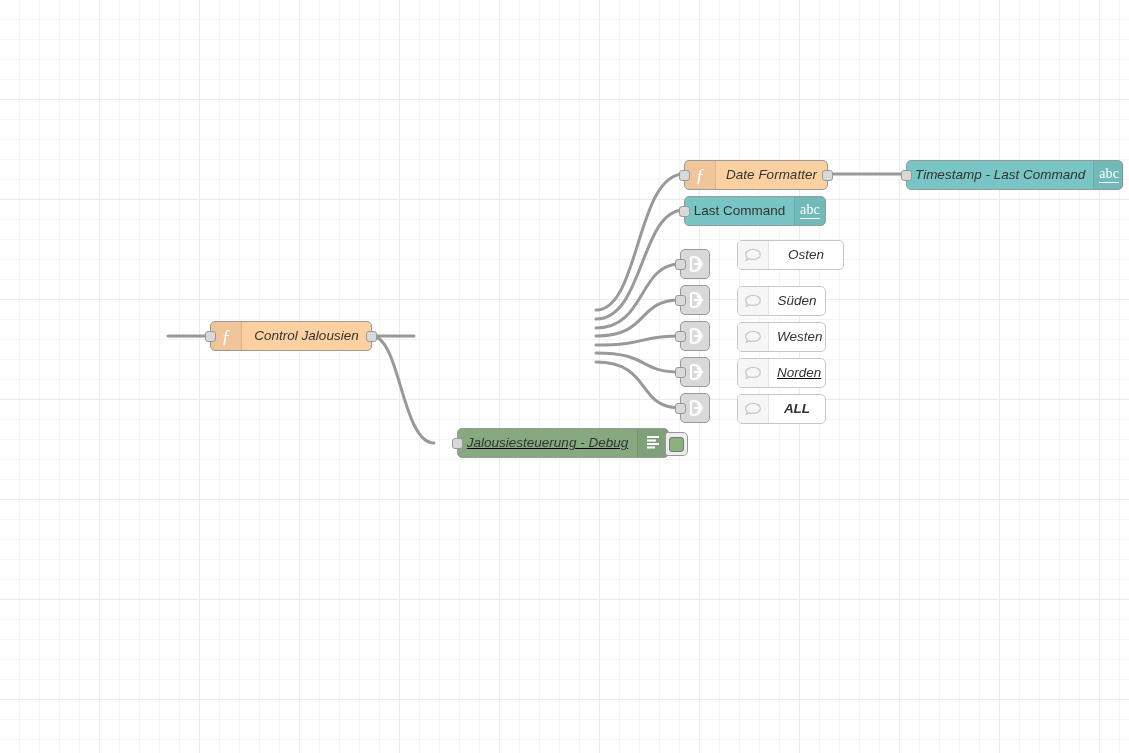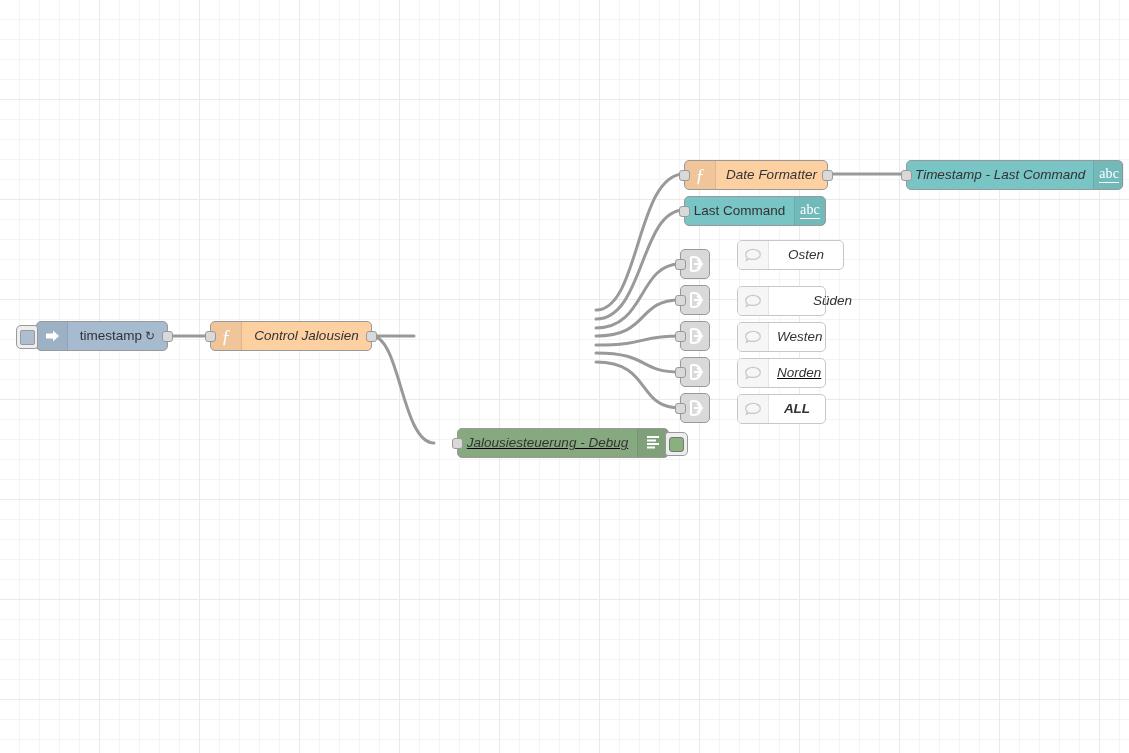--- a/index.html
+++ b/index.html
@@ -166,35 +166,20 @@
       <path d="M596,345 C648,345 638,336 680,336"></path>
       <path d="M596,353 C650,353 638,372 680,372"></path>
       <path d="M596,362 C652,362 636,408 680,408"></path>
 
       <path d="M828,174 C866,174 872,174 906,174"></path>
 
       <path d="M372,336 C400,336 402,443 434,443"></path>
     </g>
   </svg>
 
-  <div class="node" id="node-inject">
-    <div class="inject-btn">
-      <i></i>
-    </div>
-    <div class="icon-box icon-left">
-      <svg width="17" height="17" viewBox="0 0 17 17" aria-hidden="true">
-        <path d="M2 5.5 h7 v-3 l6 5.5 -6 5.5 v-3 h-7 z" fill="#ffffff"></path>
-      </svg>
-    </div>
-    <div class="node-label" style="display:flex;align-items:center;justify-content:center;">
-      <span>timestamp</span>
-      <span class="repeat-glyph">↻</span>
-    </div>
-    <div class="port port-out" style="top:9px;"></div>
-  </div>
 
   <div class="node fn" style="left:210px; top:321px; width:162px;">
     <div class="icon-box icon-left">
       <span class="fglyph">ƒ</span>
     </div>
     <div class="node-label italic">Control Jalousien</div>
     <div class="port port-in" style="top:9px;"></div>
     <div class="port port-out" style="top:9px;"></div>
   </div>
 
@@ -281,21 +266,21 @@
 
   <div class="node comment" style="left:737px; top:240px; width:107px;">
     <div class="icon-box icon-left">
       <svg width="18" height="14" viewBox="0 0 18 14" aria-hidden="true">
         <path d="M9 1.4 C13.2 1.4 16.3 3.6 16.3 6.4 C16.3 9.2 13.2 11.4 9 11.4 C7.6 11.4 6.4 11.2 5.3 10.8 L2.4 12.3 L3.3 9.7 C2.1 8.8 1.7 7.7 1.7 6.4 C1.7 3.6 4.8 1.4 9 1.4 Z" fill="none" stroke="#c9c9c9" stroke-width="1.3"></path>
       </svg>
     </div>
     <div class="node-label italic">Osten</div>
   </div>
 
-  <div class="node comment" style="left:737px; top:286px; width:89px;gap:36px;">
+  <div class="node comment" style="left:737px; top:286px; width:89px;">
     <div class="icon-box icon-left">
       <svg width="18" height="14" viewBox="0 0 18 14" aria-hidden="true">
         <path d="M9 1.4 C13.2 1.4 16.3 3.6 16.3 6.4 C16.3 9.2 13.2 11.4 9 11.4 C7.6 11.4 6.4 11.2 5.3 10.8 L2.4 12.3 L3.3 9.7 C2.1 8.8 1.7 7.7 1.7 6.4 C1.7 3.6 4.8 1.4 9 1.4 Z" fill="none" stroke="#c9c9c9" stroke-width="1.3"></path>
       </svg>
     </div>
     <div class="node-label italic">Süden</div>
   </div>
 
   <div class="node comment" style="left:737px; top:322px; width:89px;">
     <div class="icon-box icon-left">

